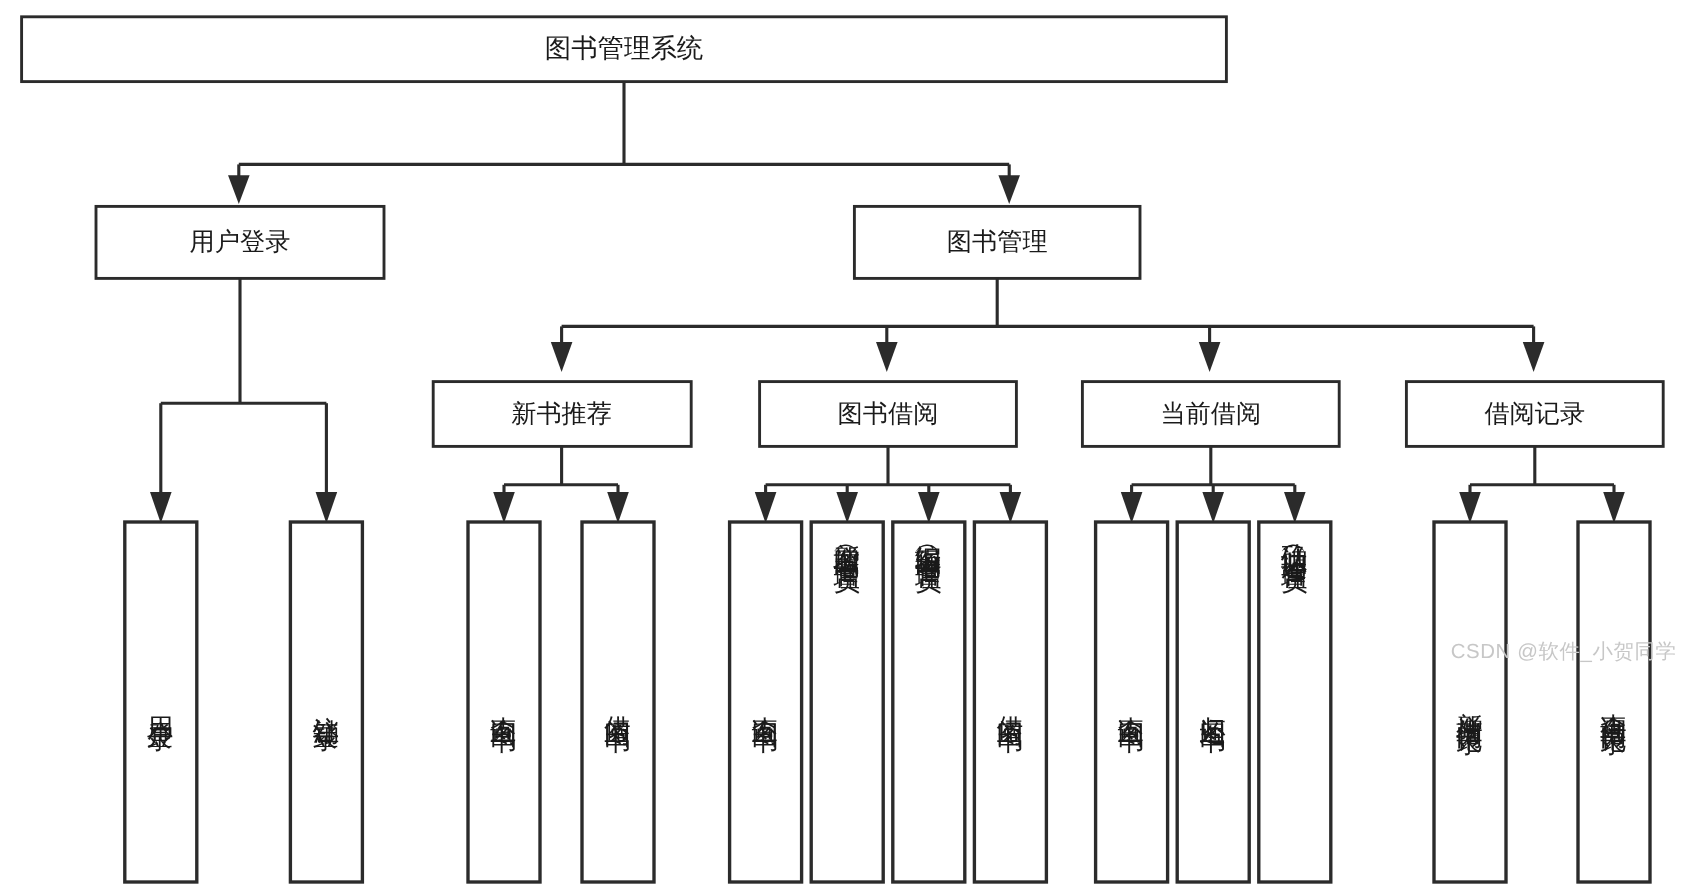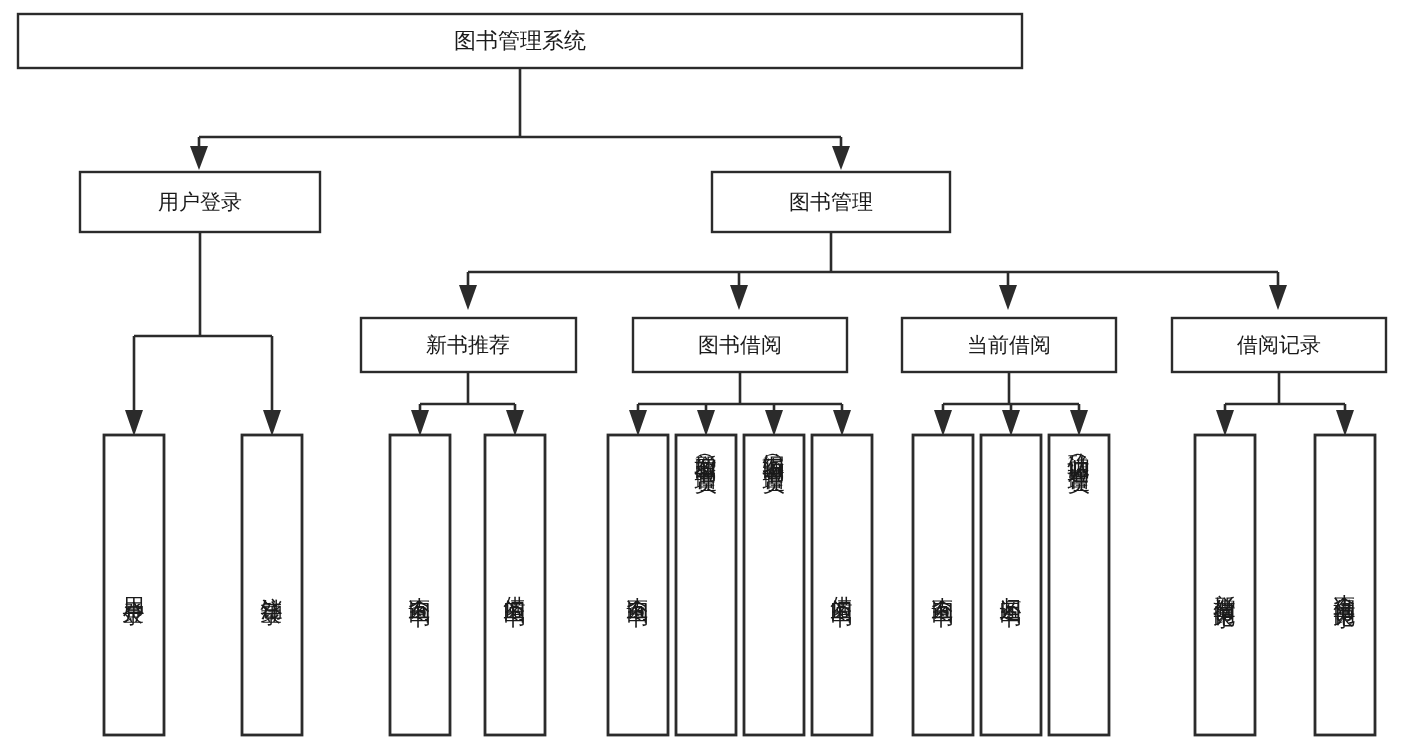--- a/index.html
+++ b/index.html
@@ -228,13 +228,14 @@
   <div class="leaf-label" style="left:744px;top:435px;width:60px;height:300px;justify-content:flex-start;">编辑图书（管理员）</div>
   <div class="leaf-label" style="left:812px;top:435px;width:60px;height:300px;">借阅图书</div>
 
   <div class="leaf-label" style="left:913px;top:435px;width:60px;height:300px;">查询图书</div>
   <div class="leaf-label" style="left:981px;top:435px;width:60px;height:300px;">归还图书</div>
   <div class="leaf-label" style="left:1049px;top:435px;width:60px;height:300px;justify-content:flex-start;">确认归还（管理员）</div>
 
   <div class="leaf-label" style="left:1195px;top:435px;width:60px;height:300px;">新增借阅记录</div>
   <div class="leaf-label" style="left:1315px;top:435px;width:60px;height:300px;">查询借阅记录</div>
 
+  <div class="watermark">CSDN @软件_小贺同学</div>
 </div>
 
 </body></html>

